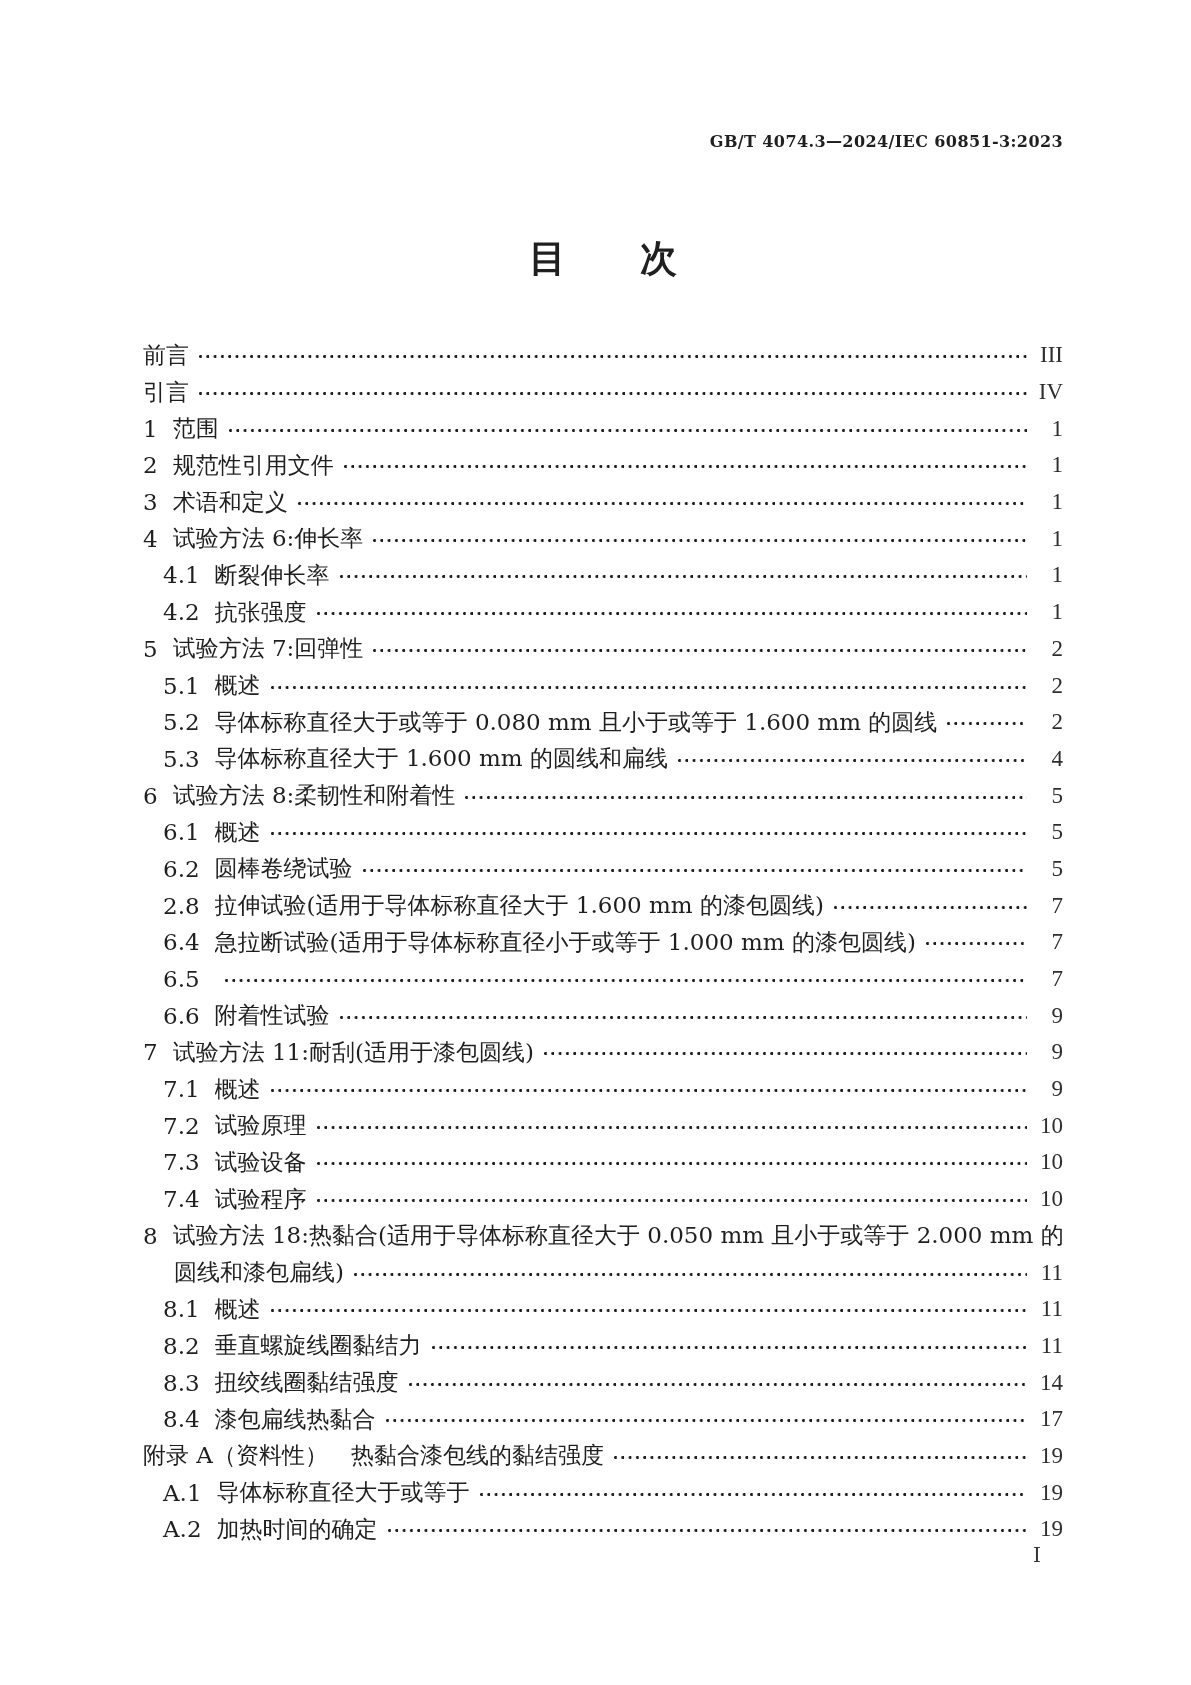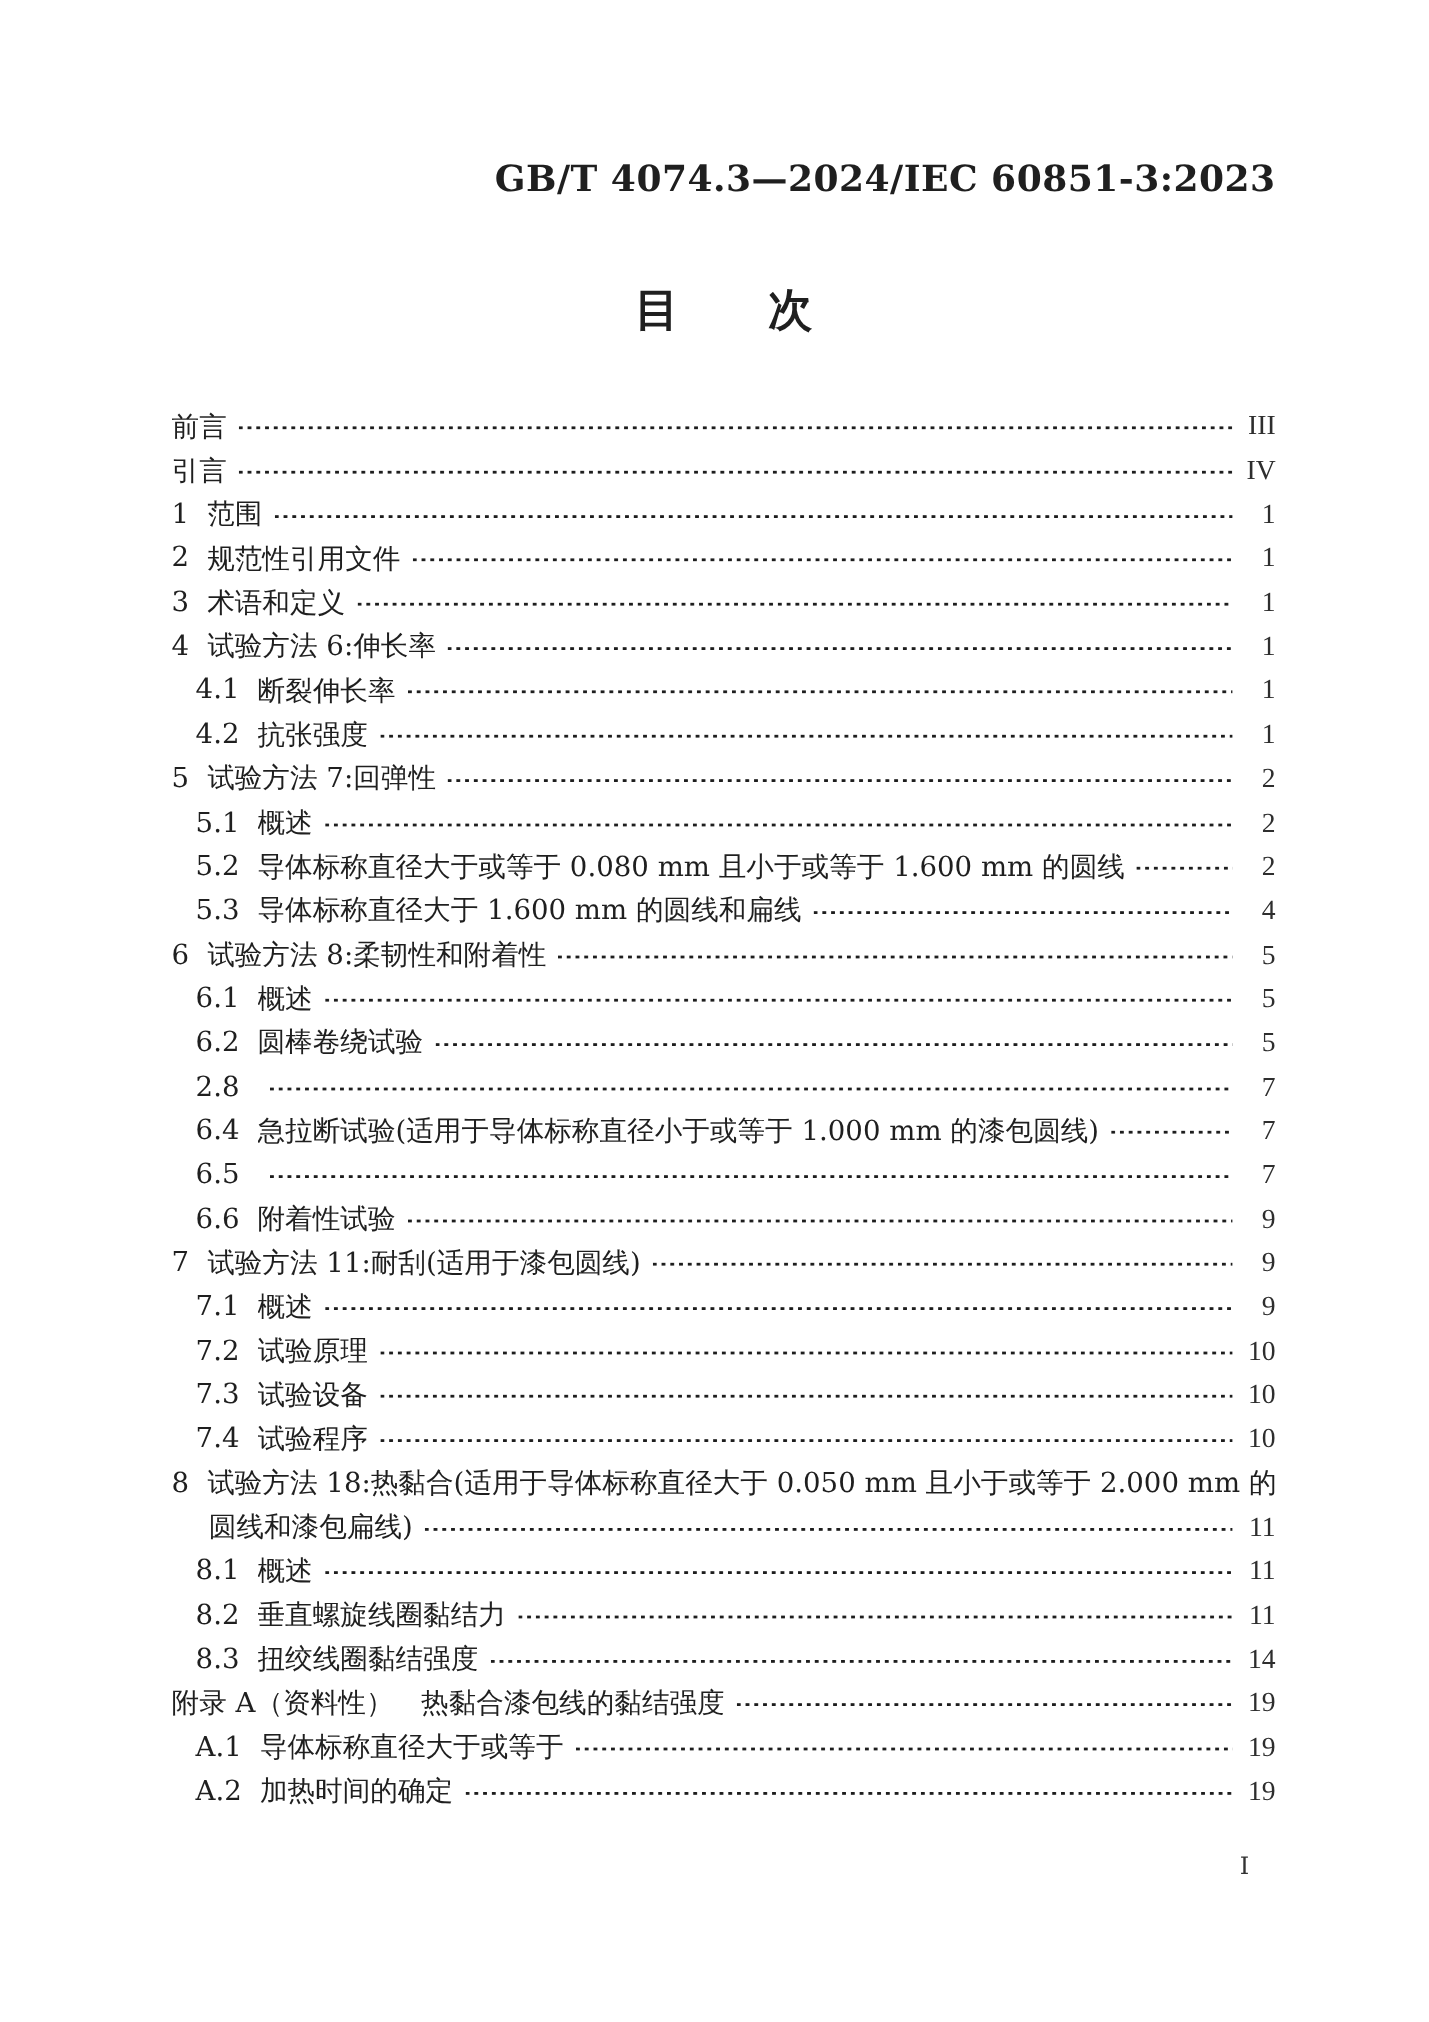--- a/index.html
+++ b/index.html
@@ -8,21 +8,21 @@
     background: #ffffff;
     font-family: "DejaVu Serif", "Liberation Serif", serif;
     color: #1f1f1f;
     overflow: hidden;
     position: relative;
   }
   .doc-code {
     position: absolute;
     top: 132px;
     right: 128px;
-    font-size: 30px;
+    font-size: 16px;
     font-weight: bold;
     letter-spacing: 0.4px;
     white-space: nowrap;
   }
   .toc-title {
     position: absolute;
     top: 238px;
     left: 143px;
     width: 920px;
     text-align: center;
@@ -175,20 +175,21 @@
 
   <div class="row indent-2">
     <span class="num">6.2</span>
     <span class="txt">圆棒卷绕试验</span>
     <span class="leader"></span>
     <span class="pg">5</span>
   </div>
 
   <div class="row indent-2">
     <span class="num">2.8</span>
+    <span class="txt">拉伸试验(适用于导体标称直径大于 1.600 mm 的漆包圆线)</span>
     <span class="leader"></span>
     <span class="pg">7</span>
   </div>
 
   <div class="row indent-2">
     <span class="num">6.4</span>
     <span class="txt">急拉断试验(适用于导体标称直径小于或等于 1.000 mm 的漆包圆线)</span>
     <span class="leader"></span>
     <span class="pg">7</span>
   </div>
@@ -268,20 +269,26 @@
     <span class="pg">11</span>
   </div>
 
   <div class="row indent-2">
     <span class="num">8.3</span>
     <span class="txt">扭绞线圈黏结强度</span>
     <span class="leader"></span>
     <span class="pg">14</span>
   </div>
 
+  <div class="row indent-2">
+    <span class="num">8.4</span>
+    <span class="txt">漆包扁线热黏合</span>
+    <span class="leader"></span>
+    <span class="pg">17</span>
+  </div>
 
   <div class="row indent-0">
 
     <span class="txt">附录 A（资料性）　热黏合漆包线的黏结强度</span>
     <span class="leader"></span>
     <span class="pg">19</span>
   </div>
 
   <div class="row indent-2">
     <span class="num">A.1</span>

